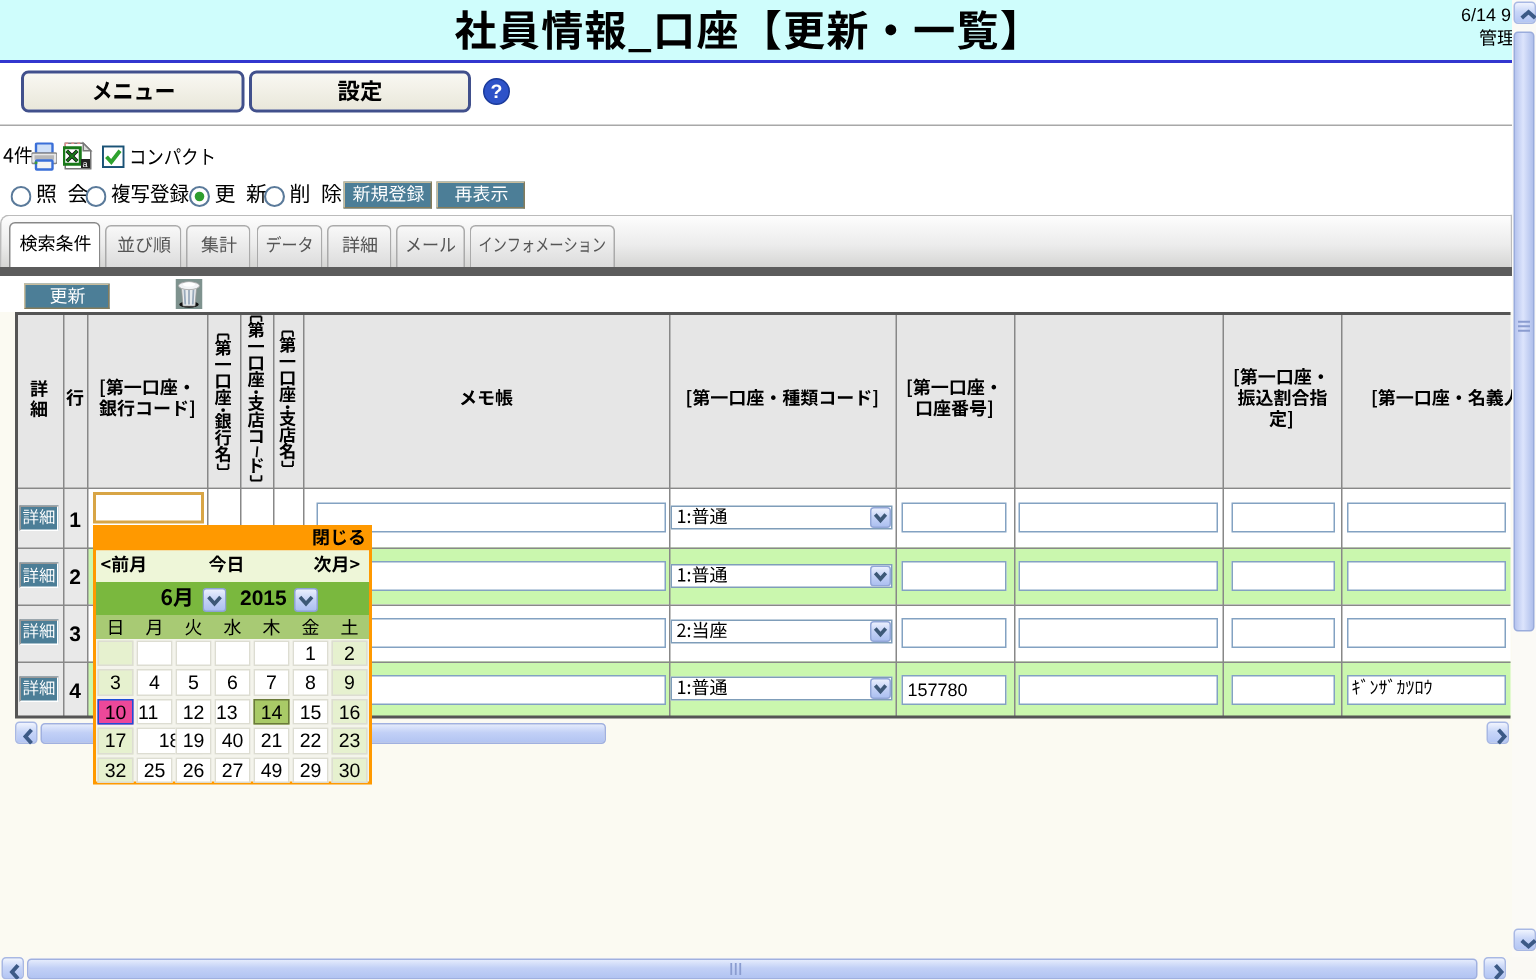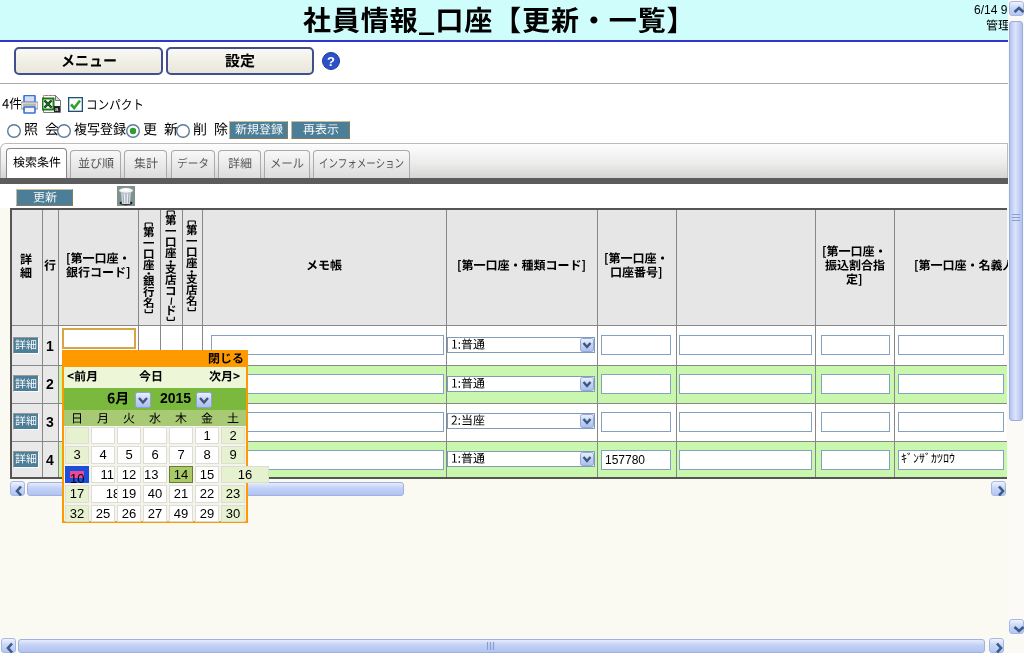--- a/index.html
+++ b/index.html
@@ -363,27 +363,27 @@
     <div style="position:absolute;left:169px;top:427px;width:24px;height:17.4px;background:#fff;border:1px solid #ddddd2;font-size:13px;text-align:center;line-height:16.4px"></div>
     <div style="position:absolute;left:195px;top:427px;width:24px;height:17.4px;background:#fff;border:1px solid #ddddd2;font-size:13px;text-align:center;line-height:16.4px">1</div>
     <div style="position:absolute;left:221px;top:427px;width:24px;height:17.4px;background:#e6f1cf;border:1px solid #ddddd2;font-size:13px;text-align:center;line-height:16.4px">2</div>
     <div style="position:absolute;left:65px;top:446.4px;width:24px;height:17.4px;background:#e6f1cf;border:1px solid #ddddd2;font-size:13px;text-align:center;line-height:16.4px">3</div>
     <div style="position:absolute;left:91px;top:446.4px;width:24px;height:17.4px;background:#fff;border:1px solid #ddddd2;font-size:13px;text-align:center;line-height:16.4px">4</div>
     <div style="position:absolute;left:117px;top:446.4px;width:24px;height:17.4px;background:#fff;border:1px solid #ddddd2;font-size:13px;text-align:center;line-height:16.4px">5</div>
     <div style="position:absolute;left:143px;top:446.4px;width:24px;height:17.4px;background:#fff;border:1px solid #ddddd2;font-size:13px;text-align:center;line-height:16.4px">6</div>
     <div style="position:absolute;left:169px;top:446.4px;width:24px;height:17.4px;background:#fff;border:1px solid #ddddd2;font-size:13px;text-align:center;line-height:16.4px">7</div>
     <div style="position:absolute;left:195px;top:446.4px;width:24px;height:17.4px;background:#fff;border:1px solid #ddddd2;font-size:13px;text-align:center;line-height:16.4px">8</div>
     <div style="position:absolute;left:221px;top:446.4px;width:24px;height:17.4px;background:#e6f1cf;border:1px solid #ddddd2;font-size:13px;text-align:center;line-height:16.4px">9</div>
-    <div style="position:absolute;left:65px;top:465.8px;width:24px;height:17.4px;background:#ec4899;border:5px solid #1d4ed8;font-size:13px;text-align:center;line-height:16.4px">10</div>
-    <div style="position:absolute;left:91px;top:465.8px;width:24px;height:17.4px;background:#fff;border:1px solid #ddddd2;font-size:13px;text-align:right;line-height:16.4px">11</div>
+    <div style="position:absolute;left:65px;top:465.8px;width:24px;height:17.4px;background:#ec4899;border:1px solid #1d4ed8;font-size:13px;text-align:center;line-height:16.4px">10</div>
+    <div style="position:absolute;left:91px;top:465.8px;width:24px;height:17.4px;background:#fff;border:1px solid #ddddd2;font-size:13px;text-align:left;line-height:16.4px">11</div>
     <div style="position:absolute;left:117px;top:465.8px;width:24px;height:17.4px;background:#fff;border:1px solid #ddddd2;font-size:13px;text-align:center;line-height:16.4px">12</div>
     <div style="position:absolute;left:143px;top:465.8px;width:24px;height:17.4px;background:#fff;border:1px solid #ddddd2;font-size:13px;line-height:16.4px">13</div>
     <div style="position:absolute;left:169px;top:465.8px;width:24px;height:17.4px;background:#a9ca67;border:1px solid #6a7a3a;font-size:13px;text-align:center;line-height:16.4px">14</div>
     <div style="position:absolute;left:195px;top:465.8px;width:24px;height:17.4px;background:#fff;border:1px solid #ddddd2;font-size:13px;text-align:center;line-height:16.4px">15</div>
-    <div style="position:absolute;left:221px;top:465.8px;width:48px;height:17.4px;background:#e6f1cf;border:1px solid #ddddd2;font-size:13px;text-align:center;line-height:16.4px">16</div>
+    <div style="position:absolute;left:221px;top:465.8px;width:24px;height:17.4px;background:#e6f1cf;border:1px solid #ddddd2;font-size:13px;text-align:center;line-height:16.4px">16</div>
     <div style="position:absolute;left:65px;top:485.2px;width:24px;height:17.4px;background:#e6f1cf;border:1px solid #ddddd2;font-size:13px;text-align:center;line-height:16.4px">17</div>
     <div style="position:absolute;left:91px;top:485.2px;width:44px;height:17.4px;background:#fff;border:1px solid #ddddd2;font-size:13px;text-align:center;line-height:16.4px">18</div>
     <div style="position:absolute;left:117px;top:485.2px;width:24px;height:17.4px;background:#fff;border:1px solid #ddddd2;font-size:13px;text-align:center;line-height:16.4px">19</div>
     <div style="position:absolute;left:143px;top:485.2px;width:24px;height:17.4px;background:#fff;border:1px solid #ddddd2;font-size:13px;text-align:center;line-height:16.4px">40</div>
     <div style="position:absolute;left:169px;top:485.2px;width:24px;height:17.4px;background:#fff;border:1px solid #ddddd2;font-size:13px;text-align:center;line-height:16.4px">21</div>
     <div style="position:absolute;left:195px;top:485.2px;width:24px;height:17.4px;background:#fff;border:1px solid #ddddd2;font-size:13px;text-align:center;line-height:16.4px">22</div>
     <div style="position:absolute;left:221px;top:485.2px;width:24px;height:17.4px;background:#e6f1cf;border:1px solid #ddddd2;font-size:13px;text-align:center;line-height:16.4px">23</div>
     <div style="position:absolute;left:65px;top:504.6px;width:24px;height:17.4px;background:#e6f1cf;border:1px solid #ddddd2;font-size:13px;text-align:center;line-height:16.4px">32</div>
     <div style="position:absolute;left:91px;top:504.6px;width:24px;height:17.4px;background:#fff;border:1px solid #ddddd2;font-size:13px;text-align:center;line-height:16.4px">25</div>
     <div style="position:absolute;left:117px;top:504.6px;width:24px;height:17.4px;background:#fff;border:1px solid #ddddd2;font-size:13px;text-align:center;line-height:16.4px">26</div>

